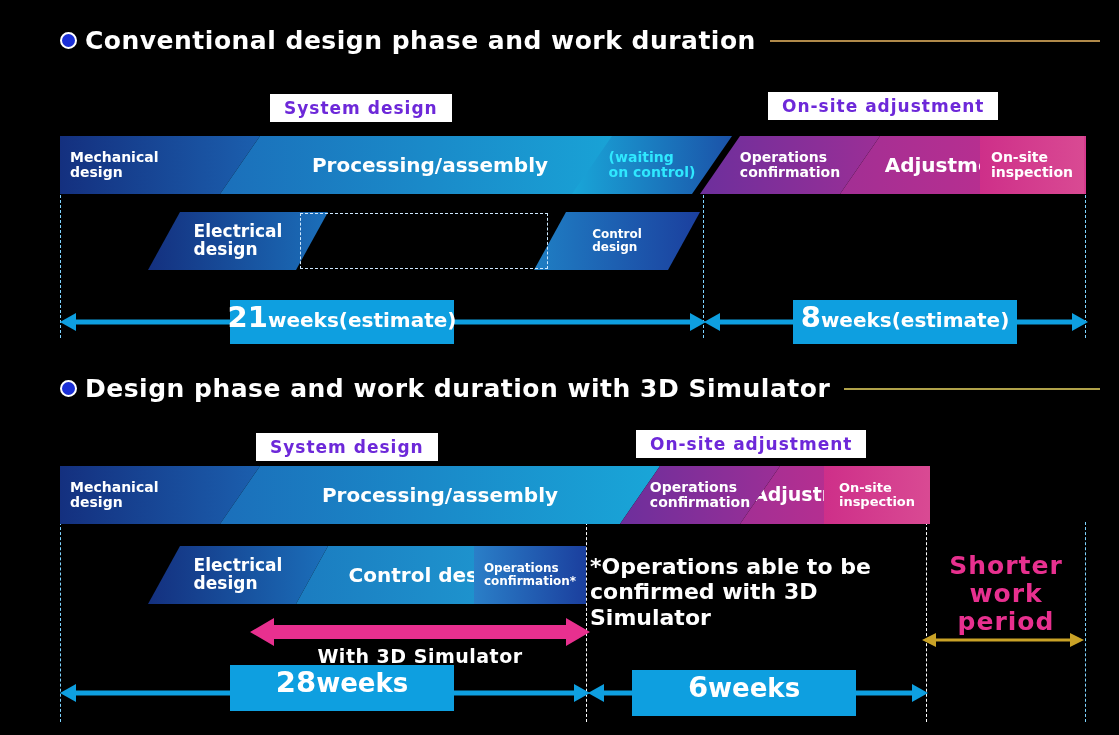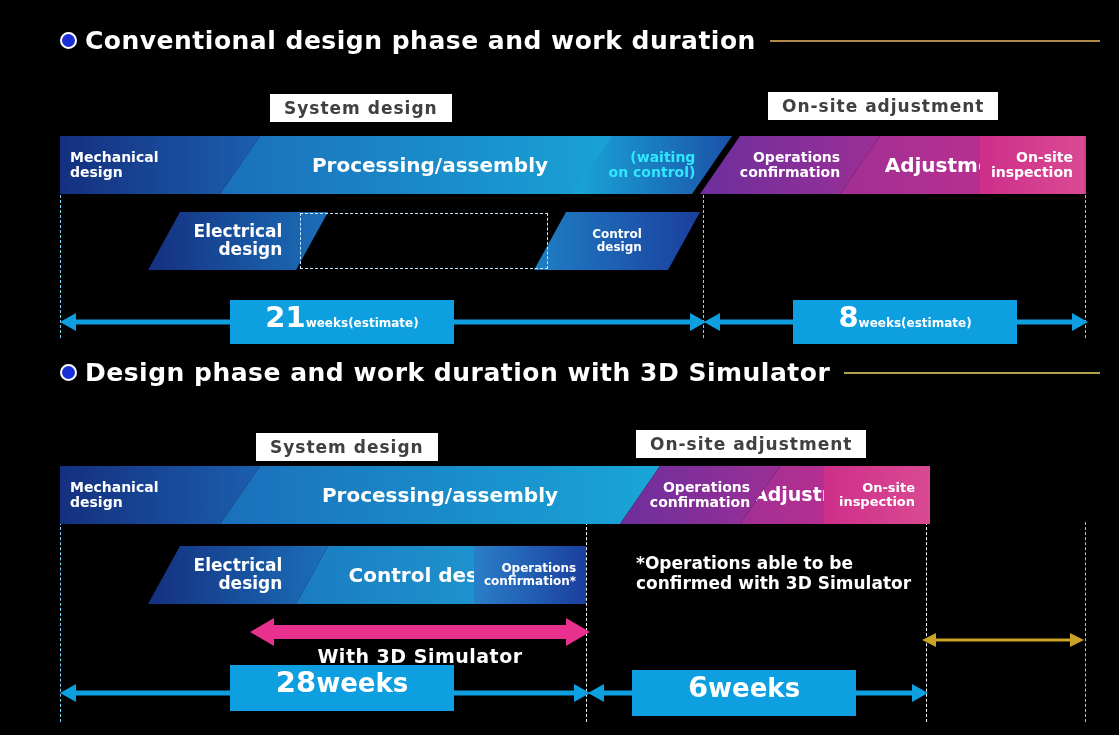--- a/index.html
+++ b/index.html
@@ -34,67 +34,66 @@
     text-shadow: 0 0 2px #000;
   }
   .heading .hrule {
     height: 2px; margin-left: 14px;
   }
 
   
   .wbox {
     position: absolute;
     background: #fff;
-    color: #404040;
+    color: #6d28d9;
     font-weight: bold;
     font-size: 17px;
     letter-spacing: 1px;
     display: flex; align-items: center; justify-content: center;
     white-space: nowrap;
     padding: 4px 14px;
   }
 
   
   .bar { position: absolute; overflow: hidden; }
   .seg {
     position: absolute;
     height: 100%;
     display: flex; align-items: center; justify-content: center;
     color: #fff; font-weight: bold;
-    text-align: right;
+    text-align: left;
     line-height: 1.05;
     white-space: pre-line;
   }
 
   
   .vdash { position: absolute; border-left: 1px dashed #7fd4ff; }
   .vdashW { position: absolute; border-left: 1px dashed #ffffff; }
 
   .durbox {
     position: absolute;
     background: #0e9fe0;
     color: #fff;
     display: flex; align-items: baseline; justify-content: center;
     font-weight: bold;
     white-space: nowrap;
   }
   .durbox .num { font-size: 29px; }
-  .durbox .unit { font-size: 12px; }
+  .durbox .unit { font-size: 20px; }
 
   .note {
     position: absolute;
     color: #fff;
     font-weight: bold;
-    font-size: 17px;
+    font-size: 22px;
     line-height: 1.15;
     text-shadow:
       -2px -2px 0 #000, 2px -2px 0 #000, -2px 2px 0 #000, 2px 2px 0 #000,
        0 -2px 0 #000, 0 2px 0 #000, -2px 0 0 #000, 2px 0 0 #000;
     white-space: pre-line;
-    margin-left: 46px;
   }
 
   .shorter {
     position: absolute;
     color: #e8308f;
     font-weight: bold;
     text-align: center;
     line-height: 1.12;
     letter-spacing: 1px;
     white-space: pre-line;
@@ -192,21 +191,21 @@
   </svg>
   <div class="durbox" style="left:230px; top:300px; width:224px; height:44px;">
     <span class="num">21</span>
     <span class="unit">weeks(estimate)</span>
   </div>
   <div class="durbox" style="left:793px; top:300px; width:224px; height:44px;">
     <span class="num">8</span>
     <span class="unit">weeks(estimate)</span>
   </div>
 
-  <div class="heading" style="left:60px; top:358px; width:1040px;text-align:right;">
+  <div class="heading" style="left:60px; top:374px; width:1040px;text-align:right;">
     <span class="bullet"></span>
     <span class="htext">Design phase and work duration with 3D Simulator</span>
     <span class="hrule" style="flex:1; background:#b0a24a;"></span>
   </div>
 
   <div class="wbox" style="left:256px; top:433px;">System design</div>
   <div class="wbox" style="left:636px; top:430px;">On-site adjustment</div>
 
   <div class="vdash" style="left:60px; top:522px; height:200px;"></div>
   <div class="vdashW" style="left:586px; top:522px; height:200px;"></div>
@@ -260,20 +259,23 @@
 confirmation*</div>
 
   <div class="note" style="left:590px; top:554px; width:340px;">*Operations able to be
   confirmed with 3D Simulator</div>
 
   <svg style="position:absolute; left:250px; top:614px; width:340px; height:36px;">
     <polygon points="0,18 24,4 24,11 316,11 316,4 340,18 316,32 316,25 24,25 24,32" fill="#e8308f"></polygon>
   </svg>
   <div class="simbar" style="left:250px; top:638px; width:340px; height:36px;">With 3D Simulator</div>
 
+  <div class="shorter" style="left:926px; top:552px; width:160px; font-size:25px;">Shorter
+work
+period</div>
   <svg style="position:absolute; left:920px; top:626px; width:166px; height:28px;">
     <line x1="12" y1="14" x2="154" y2="14" stroke="#c9a227" stroke-width="3"></line>
     <polygon points="2,14 16,7 16,21" fill="#c9a227"></polygon>
     <polygon points="164,14 150,7 150,21" fill="#c9a227"></polygon>
   </svg>
 
   <svg style="position:absolute; left:58px; top:670px; width:880px; height:46px;">
     <line x1="14" y1="23" x2="520" y2="23" stroke="#0e9fe0" stroke-width="5"></line>
     <polygon points="2,23 18,14 18,32" fill="#0e9fe0"></polygon>
     <polygon points="532,23 516,14 516,32" fill="#0e9fe0"></polygon>

